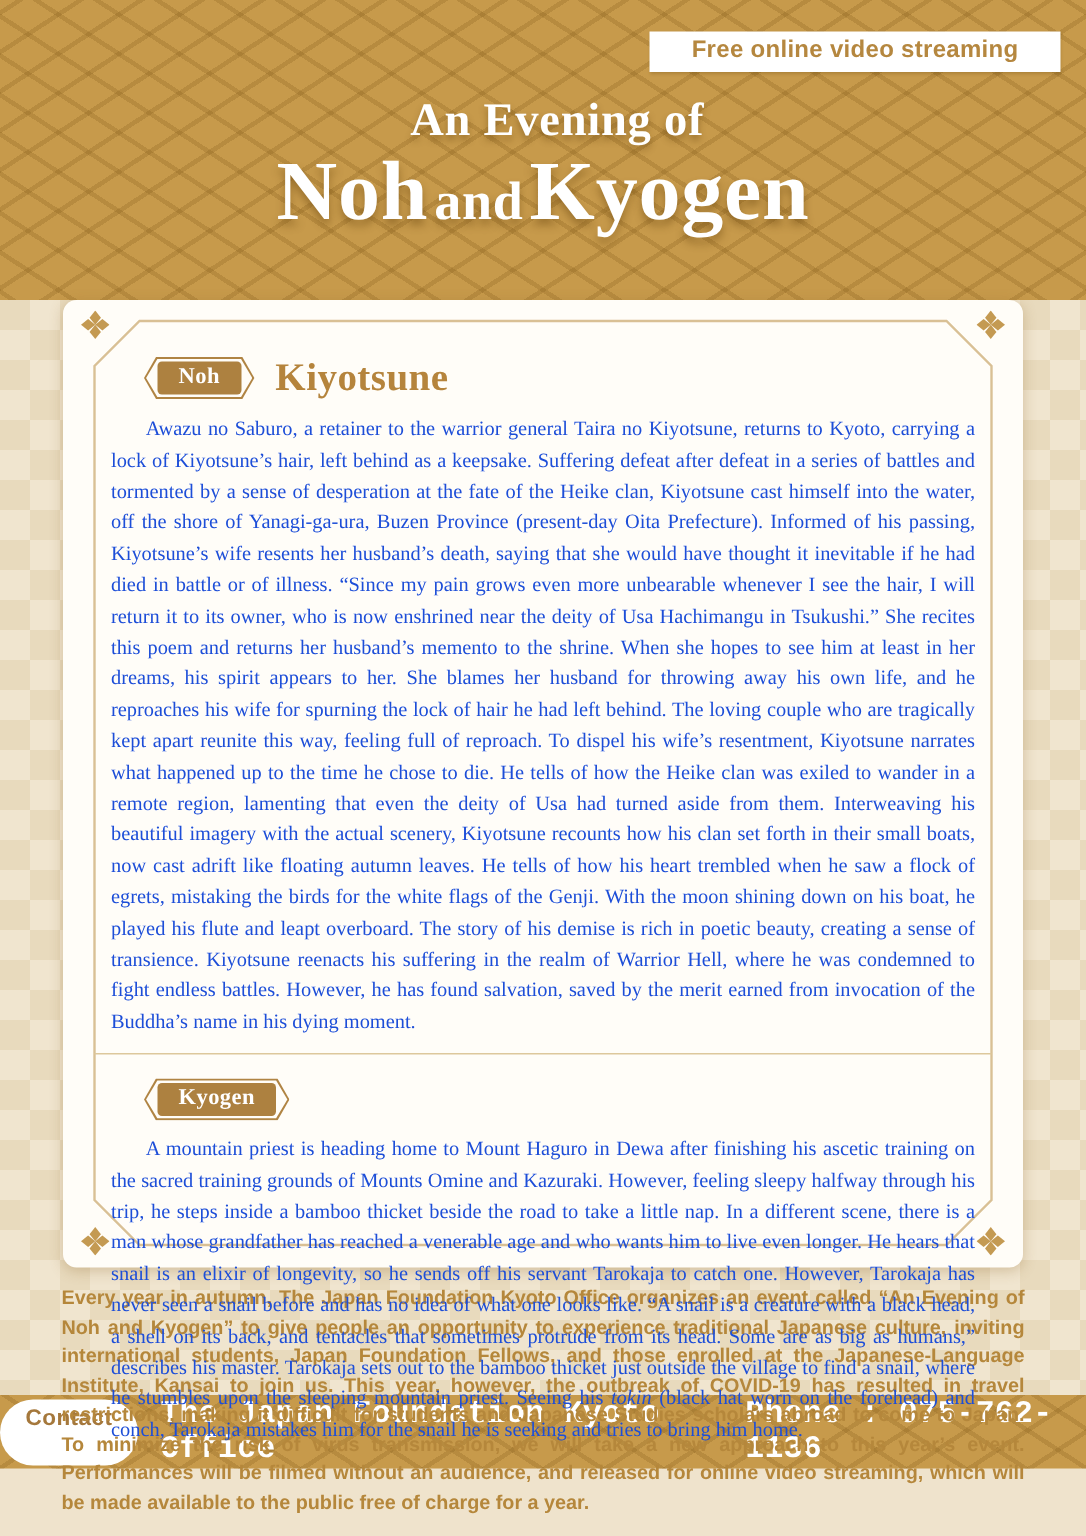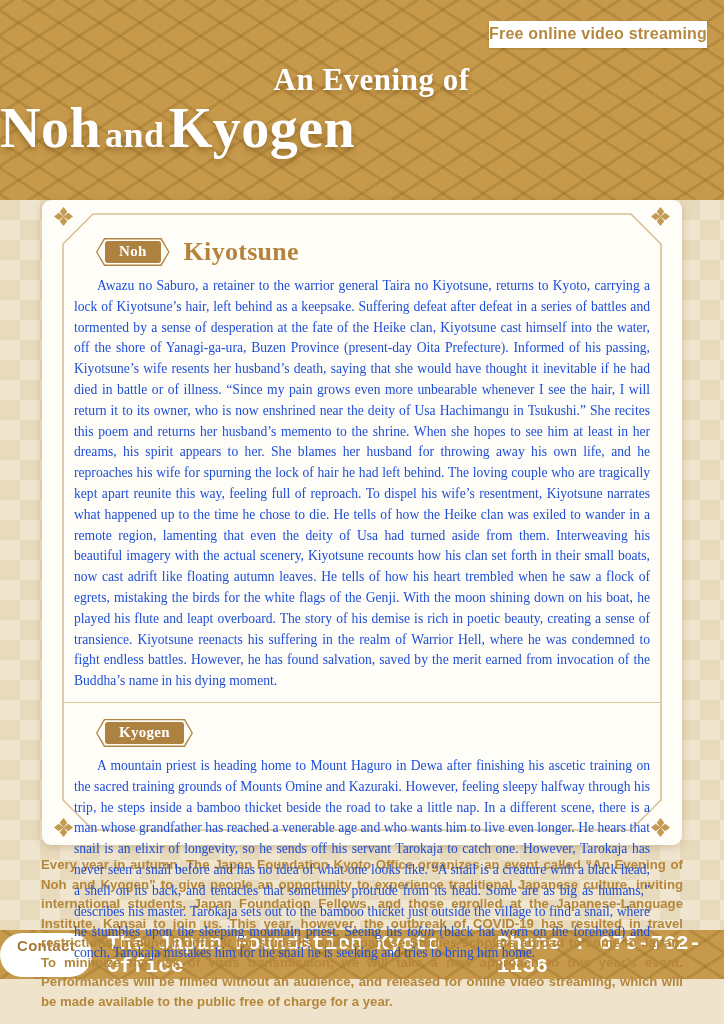--- a/index.html
+++ b/index.html
@@ -14,31 +14,31 @@
     background-image:
       repeating-linear-gradient(33deg,  rgba(125,85,20,0) 0 19px, rgba(125,85,20,.22) 19px 22px),
       repeating-linear-gradient(327deg, rgba(125,85,20,0) 0 19px, rgba(125,85,20,.22) 19px 22px);
   }
   .header { position:relative; height:245px; }
   .stream-badge {
     position:absolute; top:21px; right:17px;
     background:#ffffff; color:#b5873f;
     font-family:"Liberation Sans", sans-serif;
     font-weight:bold; font-size:16px;
-    padding:4px 0 5px; letter-spacing:.2px;
+    padding:4px 28px 5px; letter-spacing:.2px;
     box-shadow:0 1px 2px rgba(110,75,20,.3);
   }
   .title1 {
     position:absolute; top:62px; left:0; right:0; text-align:center;
     color:#ffffff; font-size:31px; font-weight:bold; letter-spacing:.5px;
     text-shadow:0 3px 5px rgba(100,65,10,.45);
     padding-left:19px;
   }
   .title2 {
-    position:absolute; top:96px; left:0; right:0; text-align:left;
+    position:absolute; top:96px; left:0; right:0; text-align:center;
     color:#ffffff; font-weight:bold; font-size:56px; letter-spacing:.5px;
     text-shadow:0 4px 6px rgba(100,65,10,.45);
   }
   .title2 .and { font-size:36px; font-weight:bold; padding:0 4px; }
   .main {
     position:relative; height:730px;
     background:repeating-conic-gradient(#f0e5cf 0% 25%, #e8dabd 0% 50%) 0 0/40px 40px;
   }
   .card {
     position:relative;

